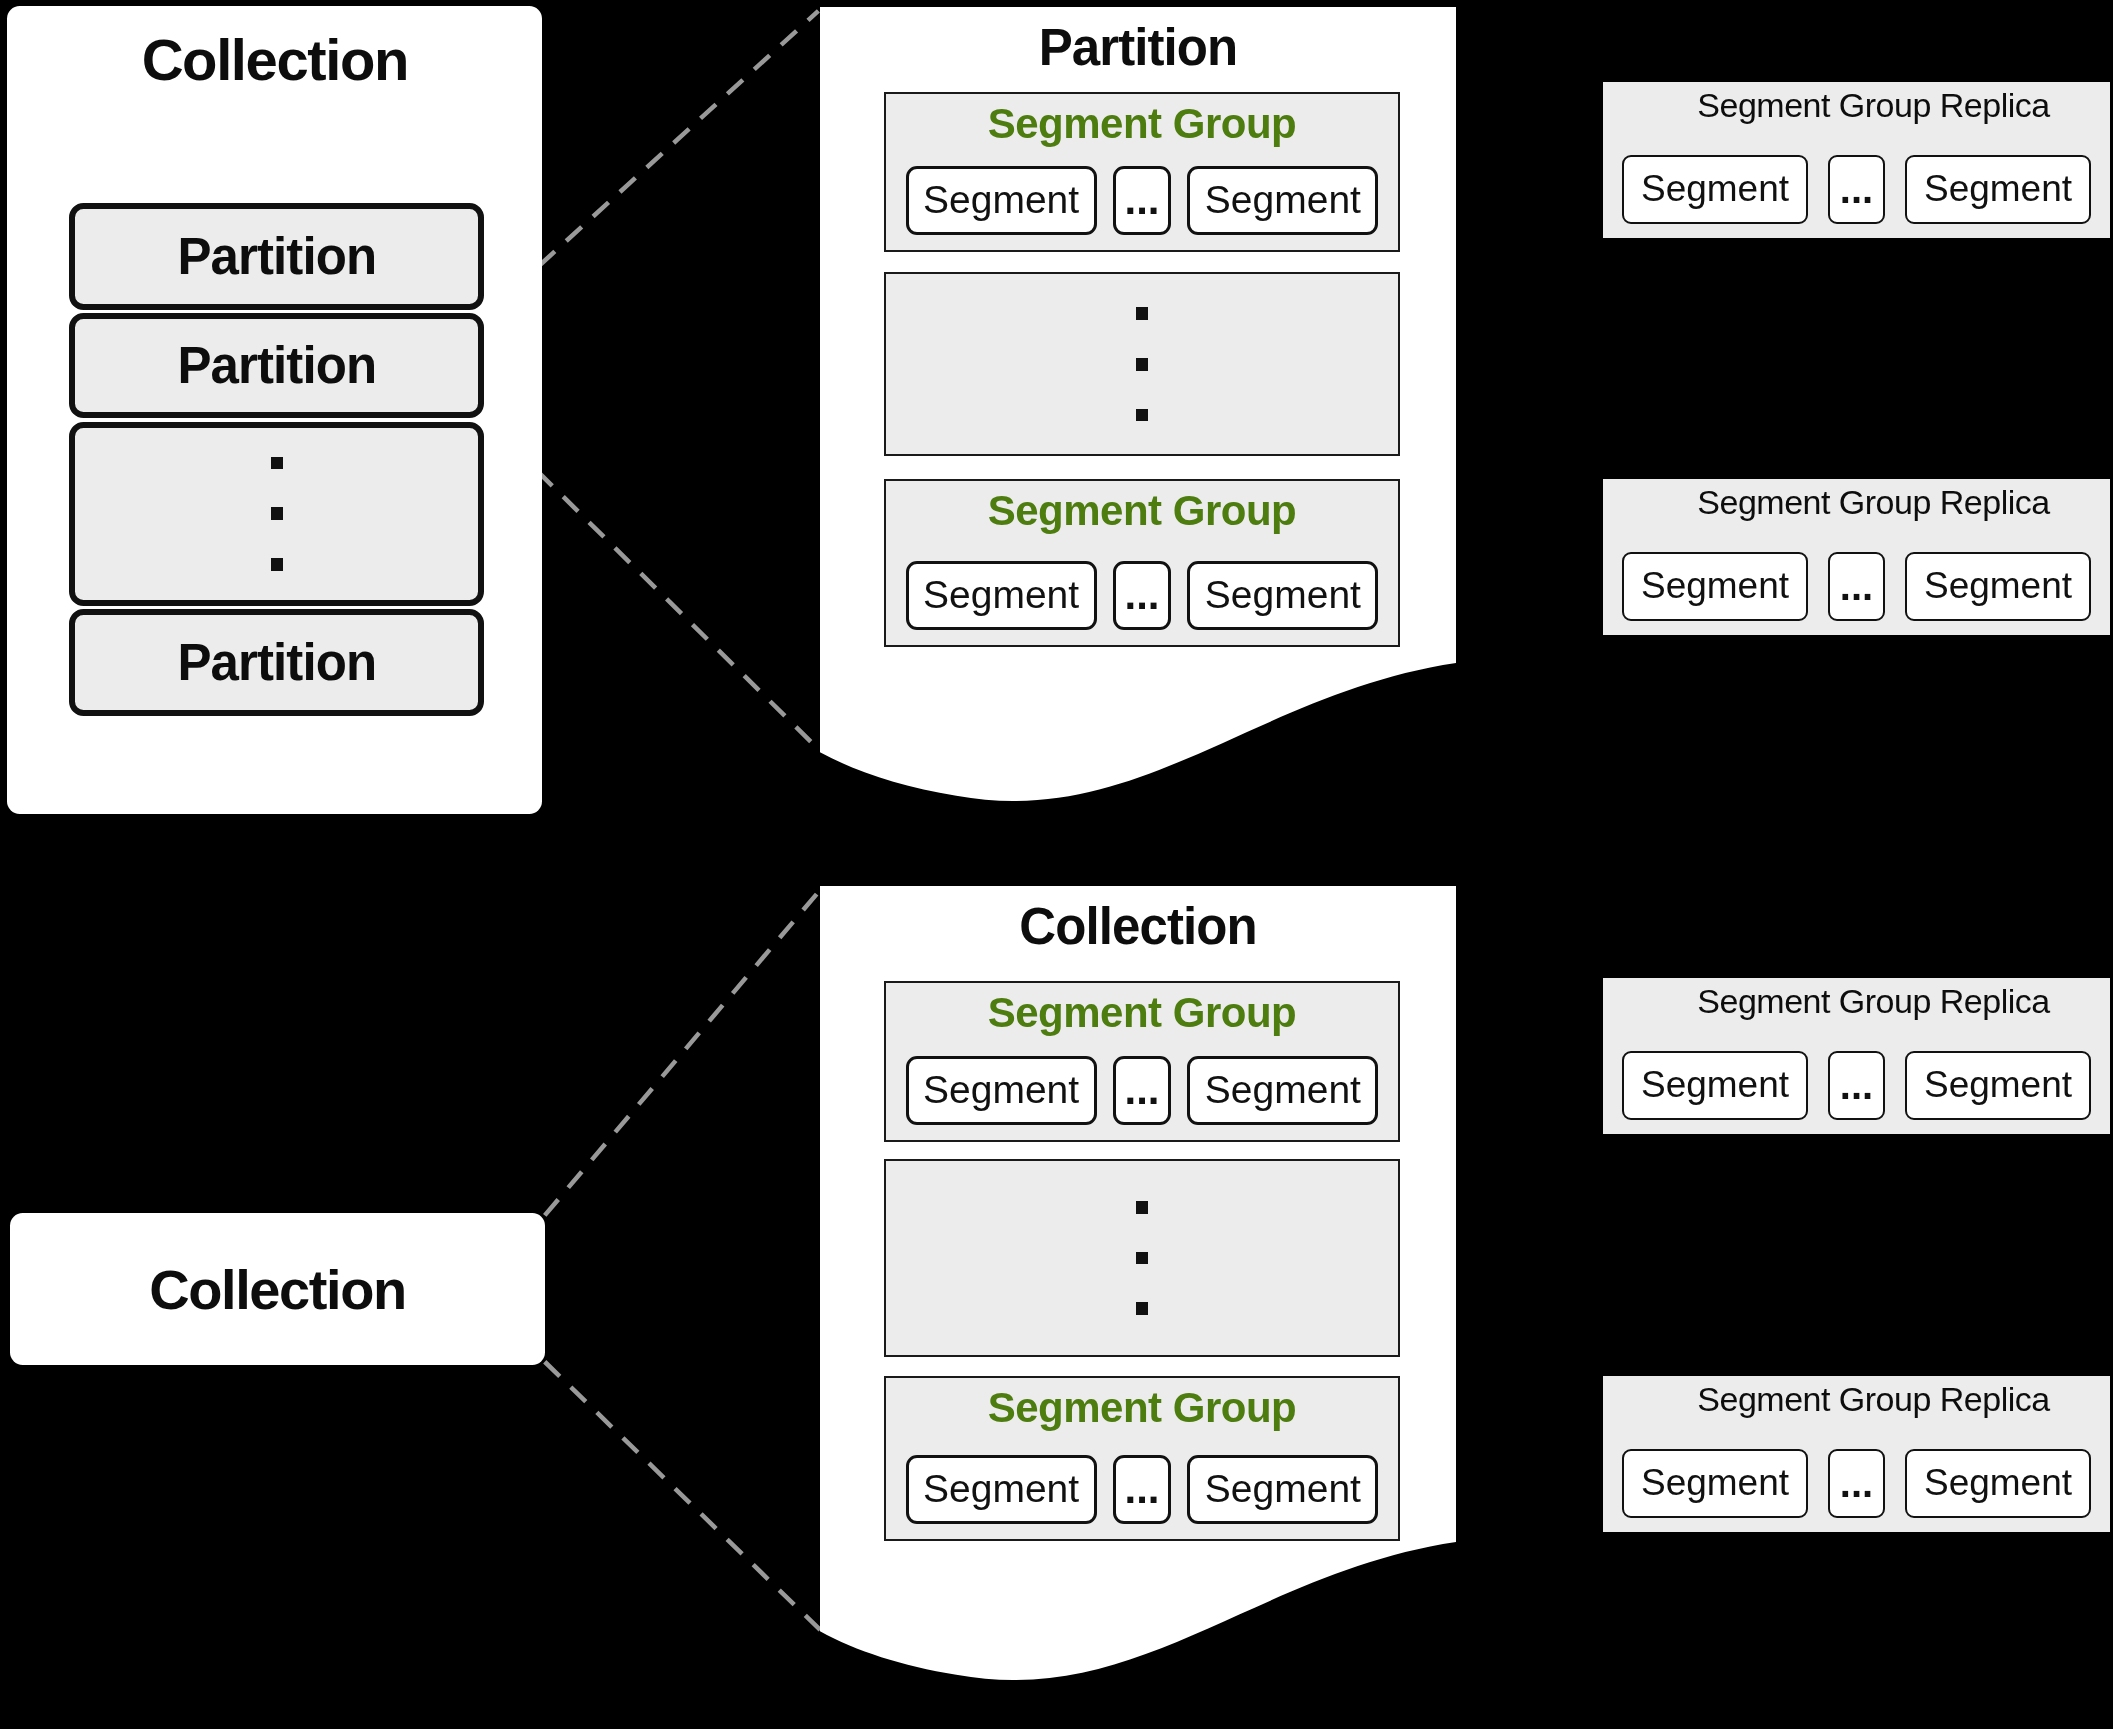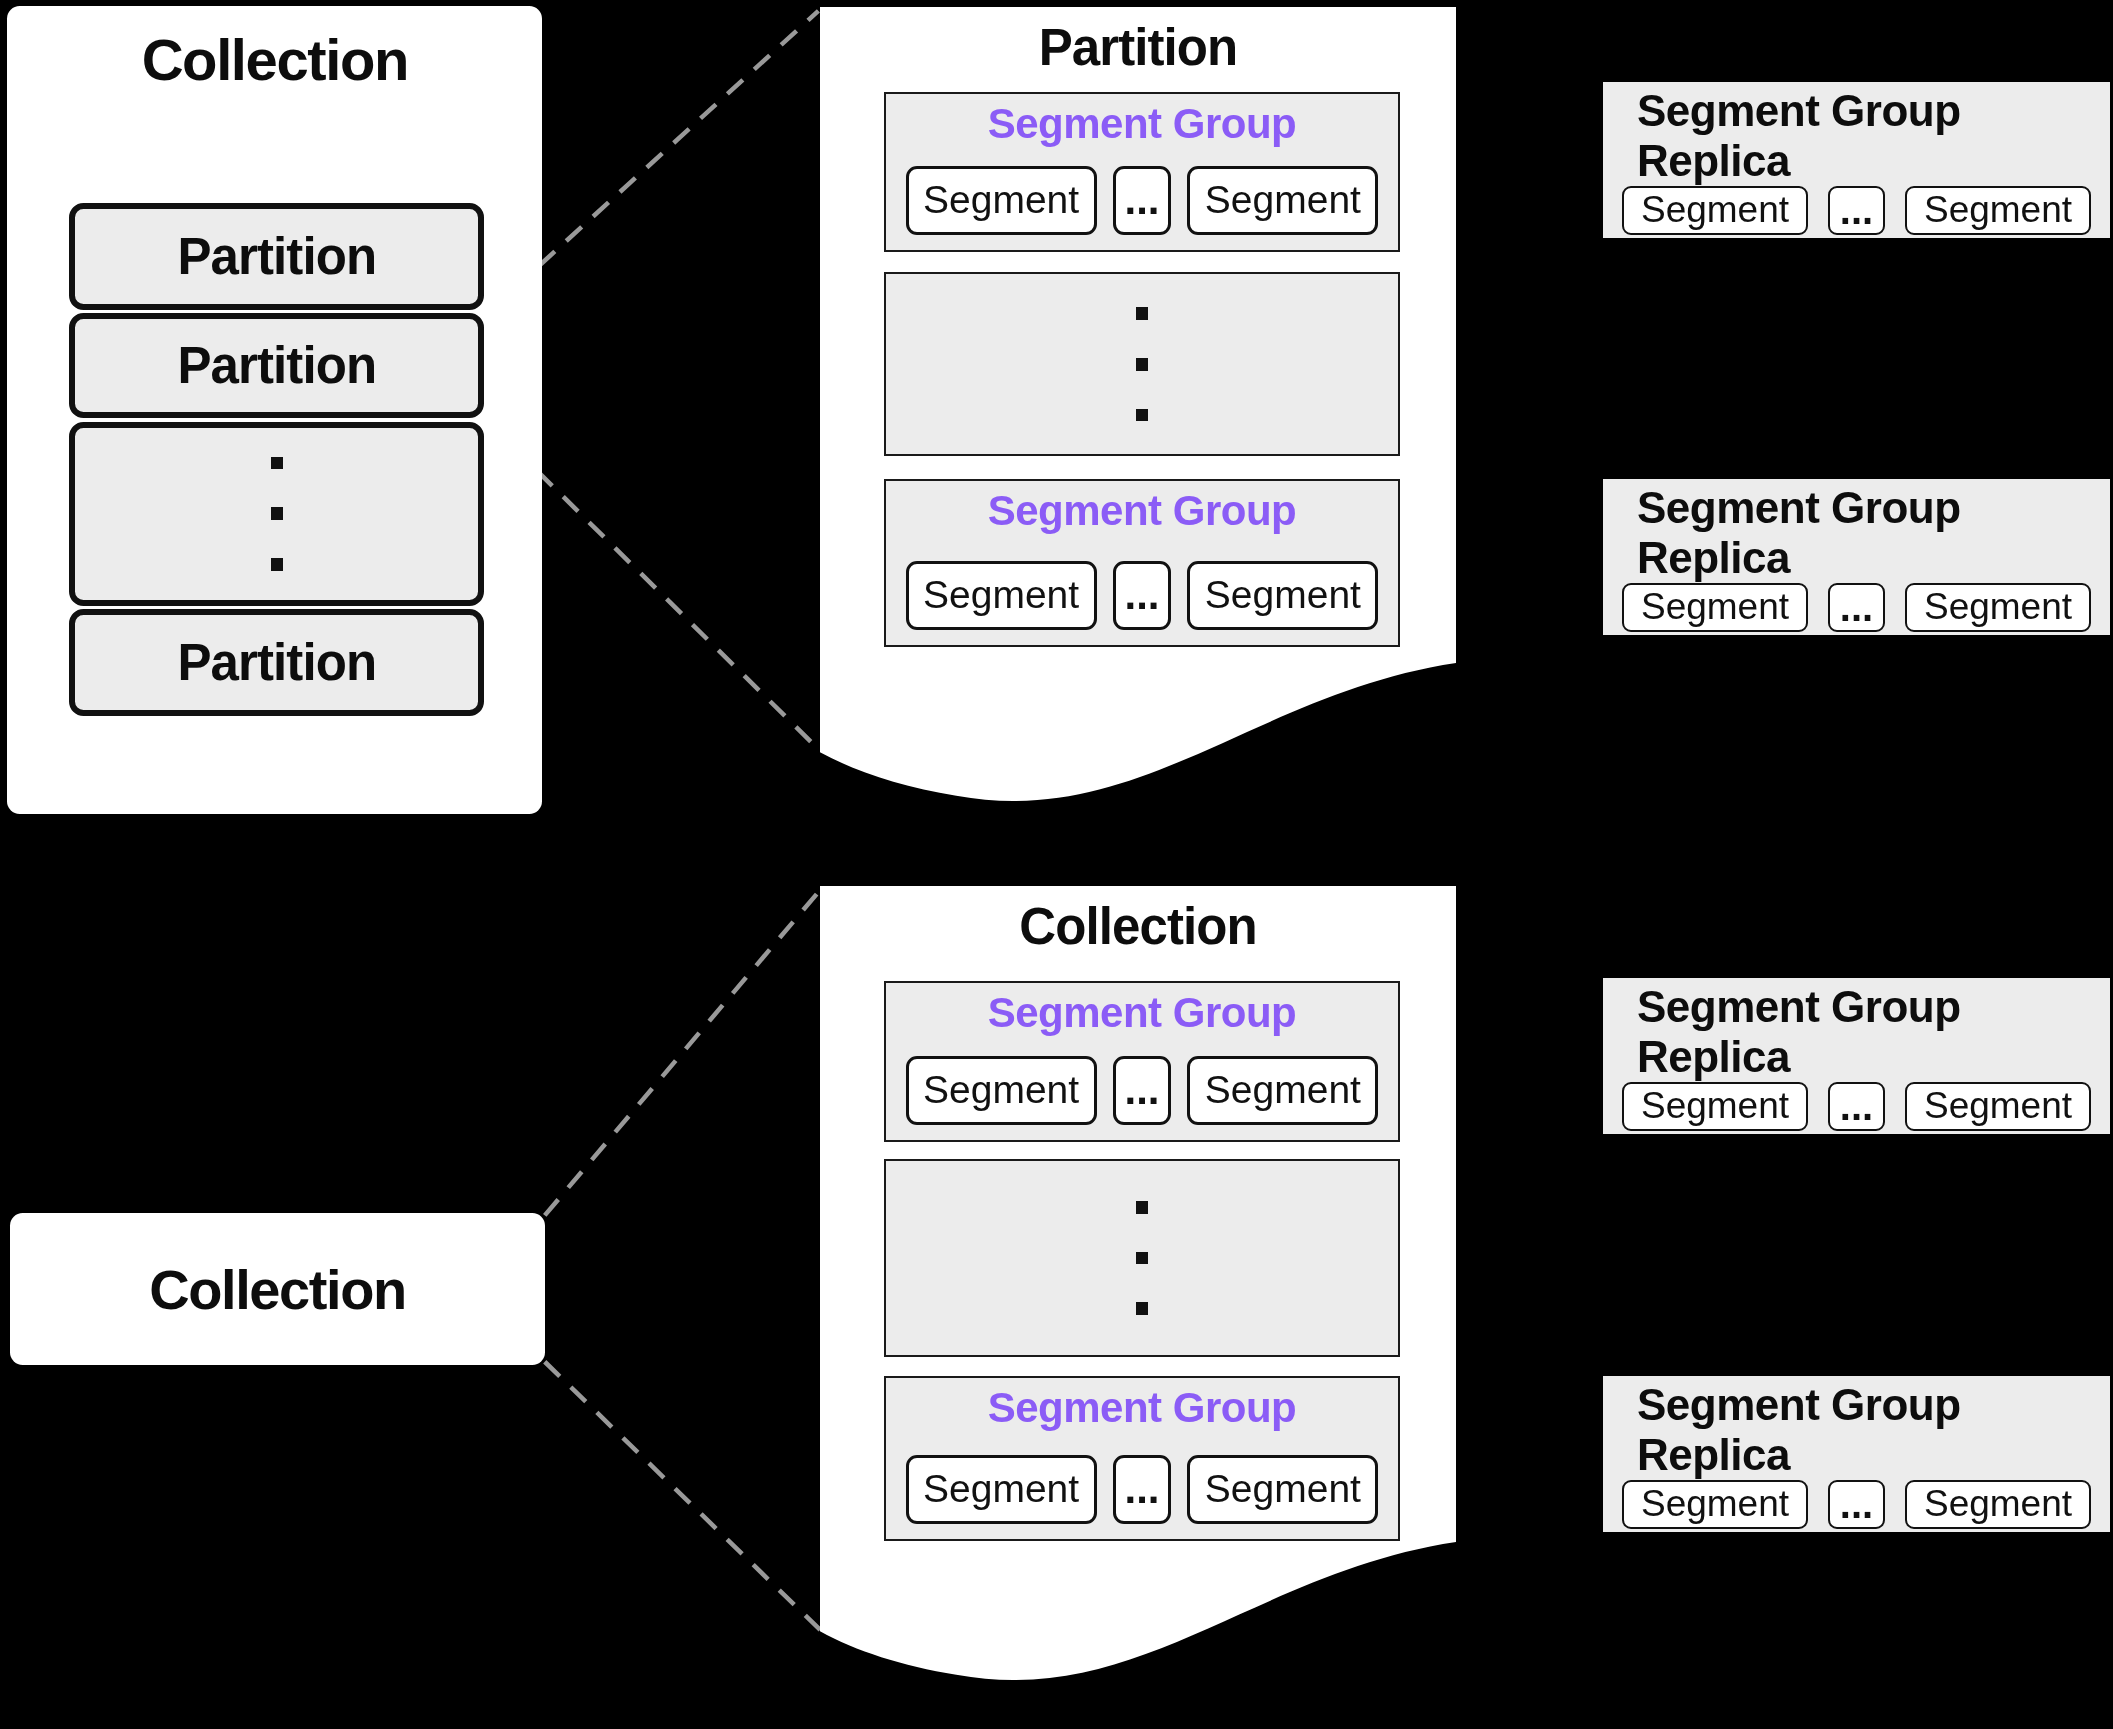--- a/index.html
+++ b/index.html
@@ -104,21 +104,21 @@
     border: 2.7px solid #1a1a1a;
     display: flex;
     flex-direction: column;
     align-items: center;
     padding-top: 5.5px;
   }
   .sg-title {
     font-size: 42px;
     font-weight: 700;
     letter-spacing: -0.5px;
-    color: #8b5cf6;
+    color: #4d7c0f;
   }
   .sg-row {
     display: flex;
     gap: 16.4px;
     height: 69px;
     margin-top: auto;
     margin-bottom: 15.5px;
     align-items: stretch;
   }
   .segbox {
@@ -176,22 +176,22 @@
     display: flex;
     flex-direction: column;
     align-items: center;
     padding-top: 3.6px;
   }
   .replica.r1 { top: 82px; }
   .replica.r2 { top: 479px; }
   .replica.r3 { top: 978px; }
   .replica.r4 { top: 1376px; }
   .rep-title {
-    font-size: 44px;
-    font-weight: 700;
+    font-size: 34px;
+    font-weight: 400;
     letter-spacing: -0.5px;
     color: #0d0d0d;
     margin-left: 34px;
   }
   .rep-row {
     display: flex;
     gap: 20px;
     height: 69px;
     margin-top: auto;
     margin-bottom: 14.5px;

